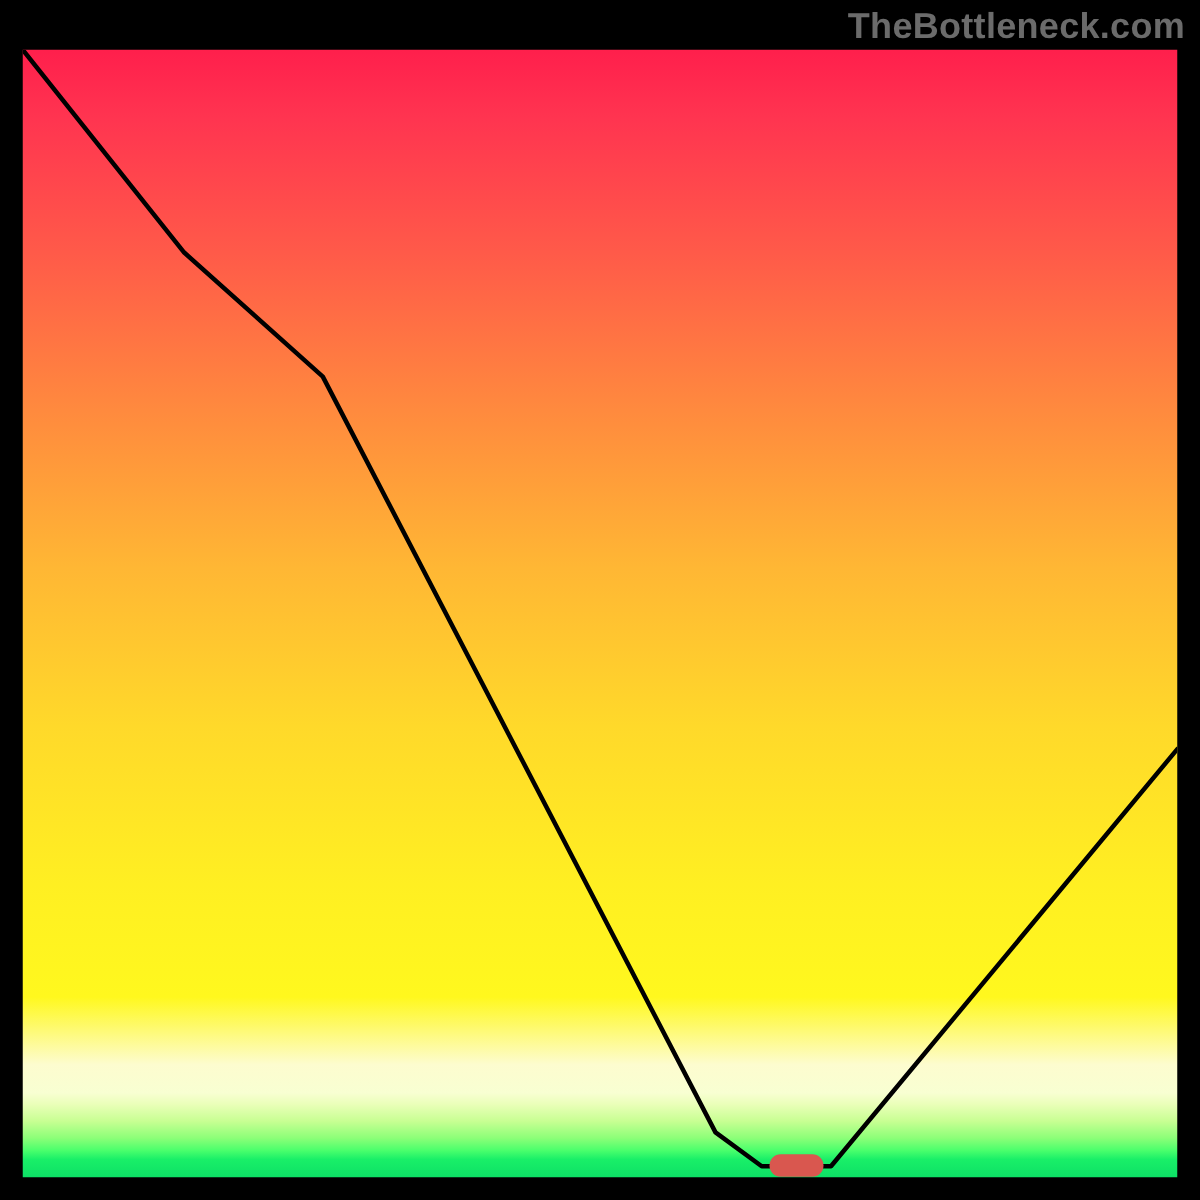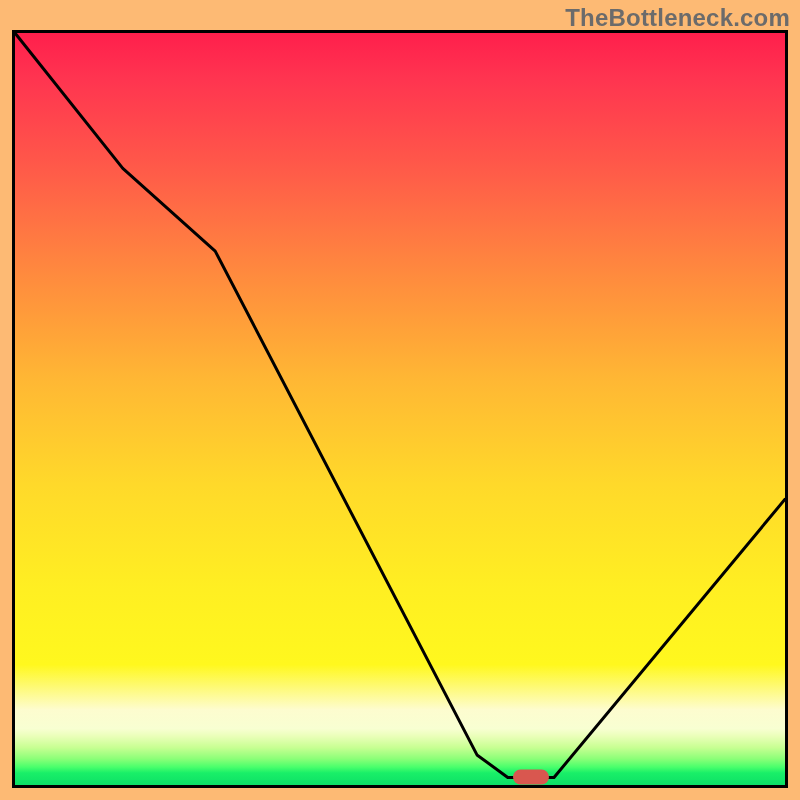--- a/index.html
+++ b/index.html
@@ -8,21 +8,21 @@
     width: 800px;
     height: 800px;
     overflow: hidden;
     font-family: Arial, Helvetica, sans-serif;
     background: #ffffff;
   }
   .canvas {
     position: relative;
     width: 800px;
     height: 800px;
-    background: #fdba74;
+    background: #000000;
   }
   .watermark {
     position: absolute;
     top: 4px;
     right: 10px;
     font-size: 24px;
     font-weight: 600;
     color: #6b6b6b;
     letter-spacing: 0.2px;
   }

